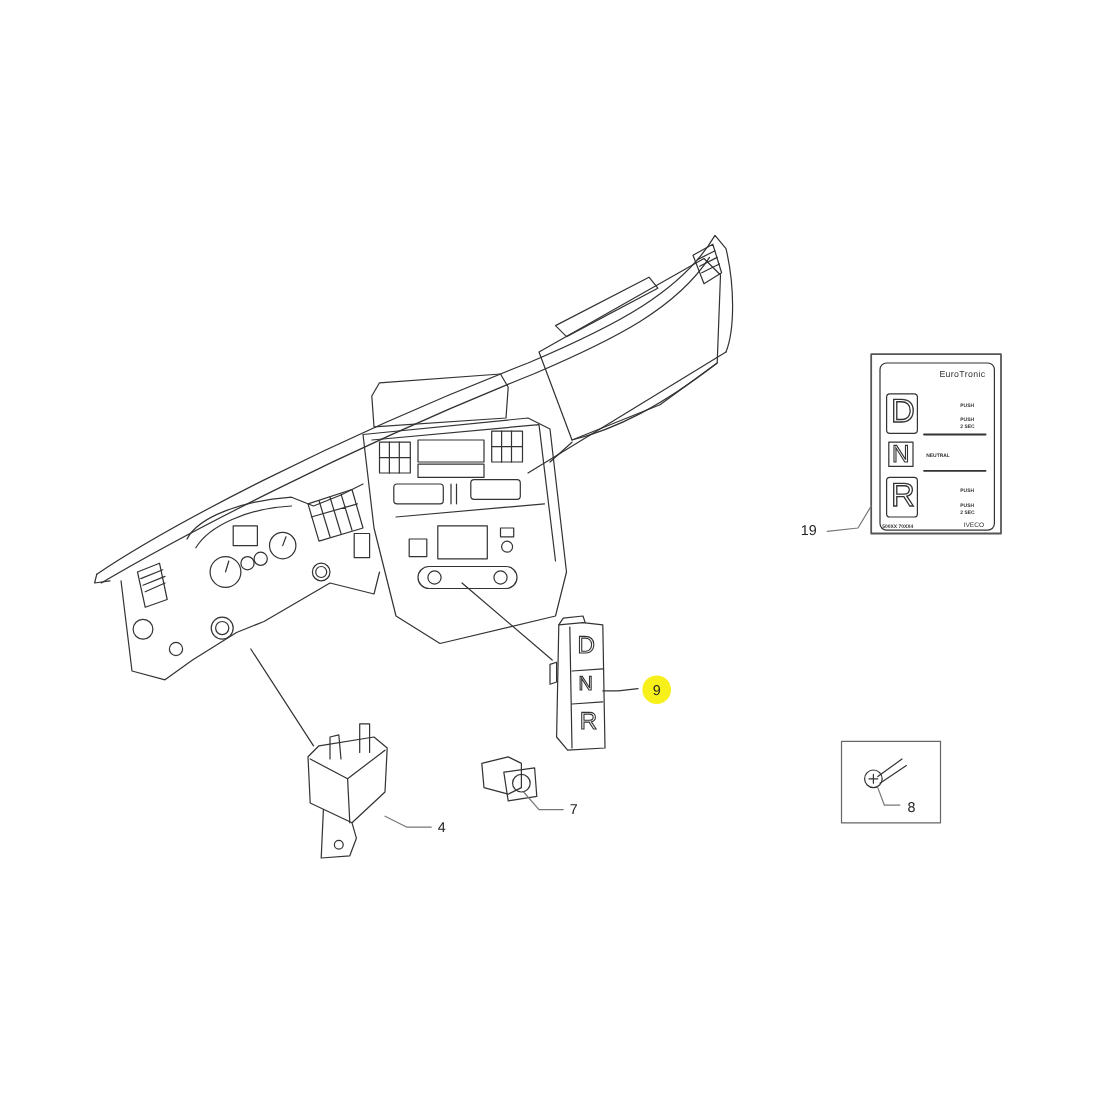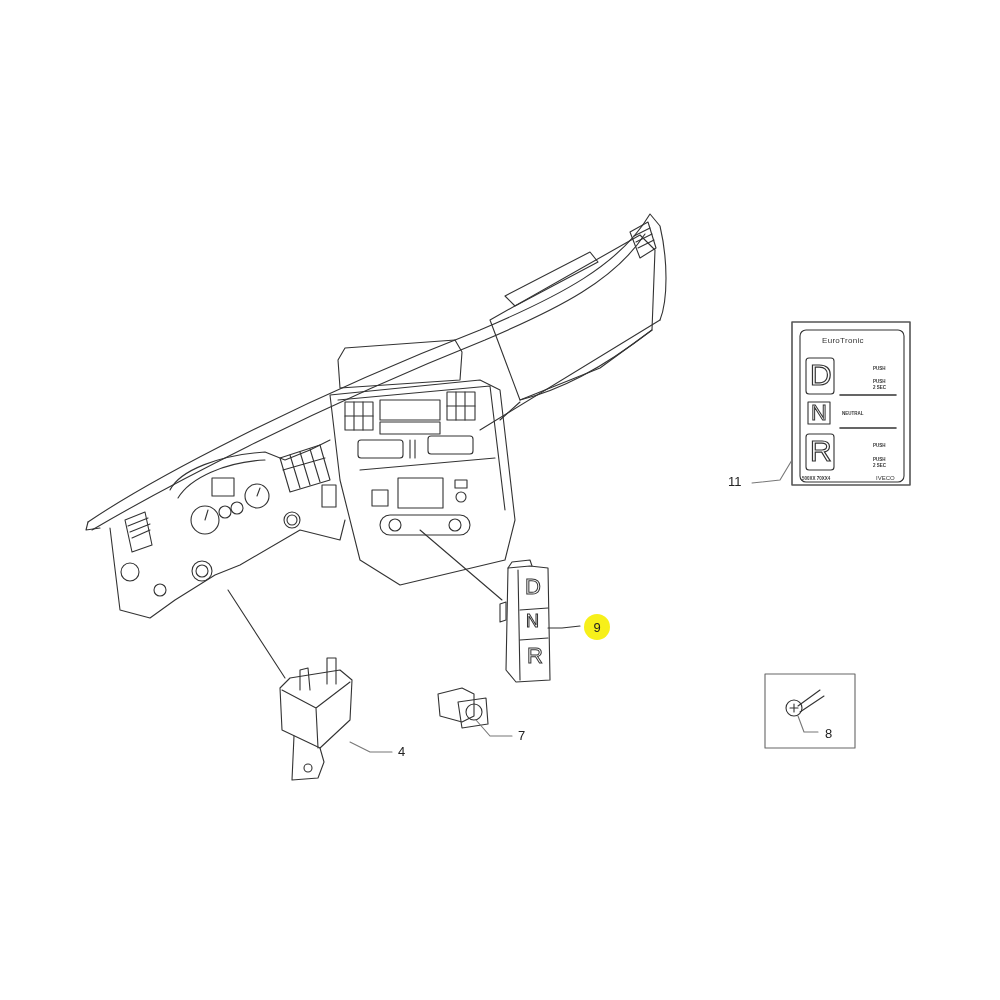--- a/index.html
+++ b/index.html
@@ -1,20 +1,20 @@
 <!DOCTYPE html>
 <html><head>
 <meta charset="utf-8">
 <style>
   html, body { margin:0; padding:0; background:#ffffff; }
   body { width:1000px; height:1000px; position:relative; overflow:hidden; font-family:"Liberation Sans", sans-serif; }
   #diagram { position:absolute; left:0; top:0; width:1000px; height:1000px; }
   .label { position:absolute; font-family:"Liberation Sans", sans-serif; font-size:13px; color:#222; font-weight:normal; }
   .hl { position:absolute; width:26px; height:26px; border-radius:50%; background:#f7f01a; display:flex; align-items:center; justify-content:center; font-size:13px; color:#222; }
-  .decal-title { position:absolute; font-size:8px; color:#333; letter-spacing:0.3px; }
+  .decal-title { position:absolute; font-size:8px; color:#333; letter-spacing:0.3px;margin-left:32px; }
   .decal-small { position:absolute; font-size:4.5px; color:#333; font-weight:bold; }
   .decal-big { position:absolute; font-size:30px; color:#fff; -webkit-text-stroke:1.2px #333; font-family:"Liberation Sans", sans-serif; line-height:1; }
   .decal-mid { position:absolute; font-size:22px; color:#fff; -webkit-text-stroke:1px #333; font-family:"Liberation Sans", sans-serif; line-height:1; }
 </style>
 </head>
 <body>
 
 <svg id="diagram" viewBox="0 0 1000 1000" xmlns="http://www.w3.org/2000/svg" fill="none" stroke="#333" stroke-width="1.1" stroke-linejoin="round" stroke-linecap="round">
 
   <g>
@@ -141,13 +141,13 @@
 <div class="decal-small" style="left:873px;top:443px;">PUSH</div>
 <div class="decal-small" style="left:873px;top:457px;">PUSH</div>
 <div class="decal-small" style="left:873px;top:463px;">2 SEC</div>
 <div class="decal-small" style="left:802px;top:476px;">500XX 70XX4</div>
 <div class="decal-small" style="left:876px;top:475px;font-size:6px;font-weight:normal;">IVECO</div>
 
 <div class="label" style="left:398px;top:744px;">4</div>
 <div class="label" style="left:518px;top:728px;">7</div>
 <div class="label" style="left:825px;top:726px;">8</div>
 <div class="hl" style="left:584px;top:614px;">9</div>
-<div class="label" style="left:728px;top:474px;">11</div>
+<div class="label" style="left:728px;top:474px;">19</div>
 
 </body></html>

